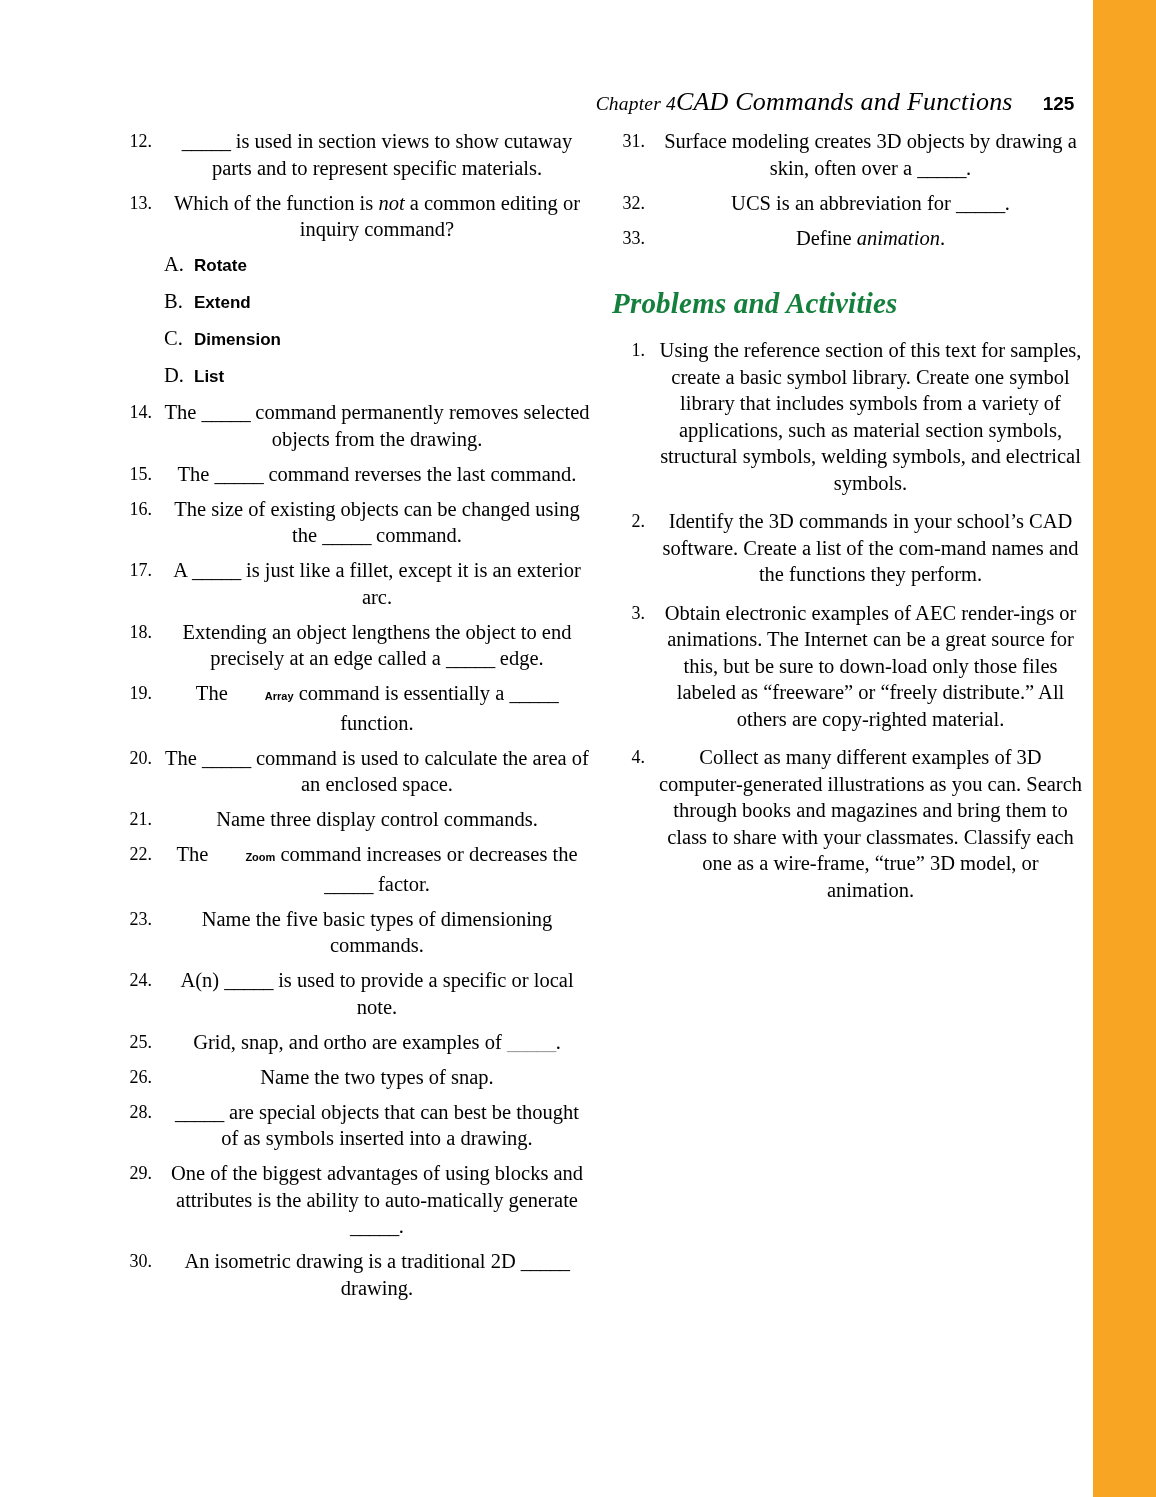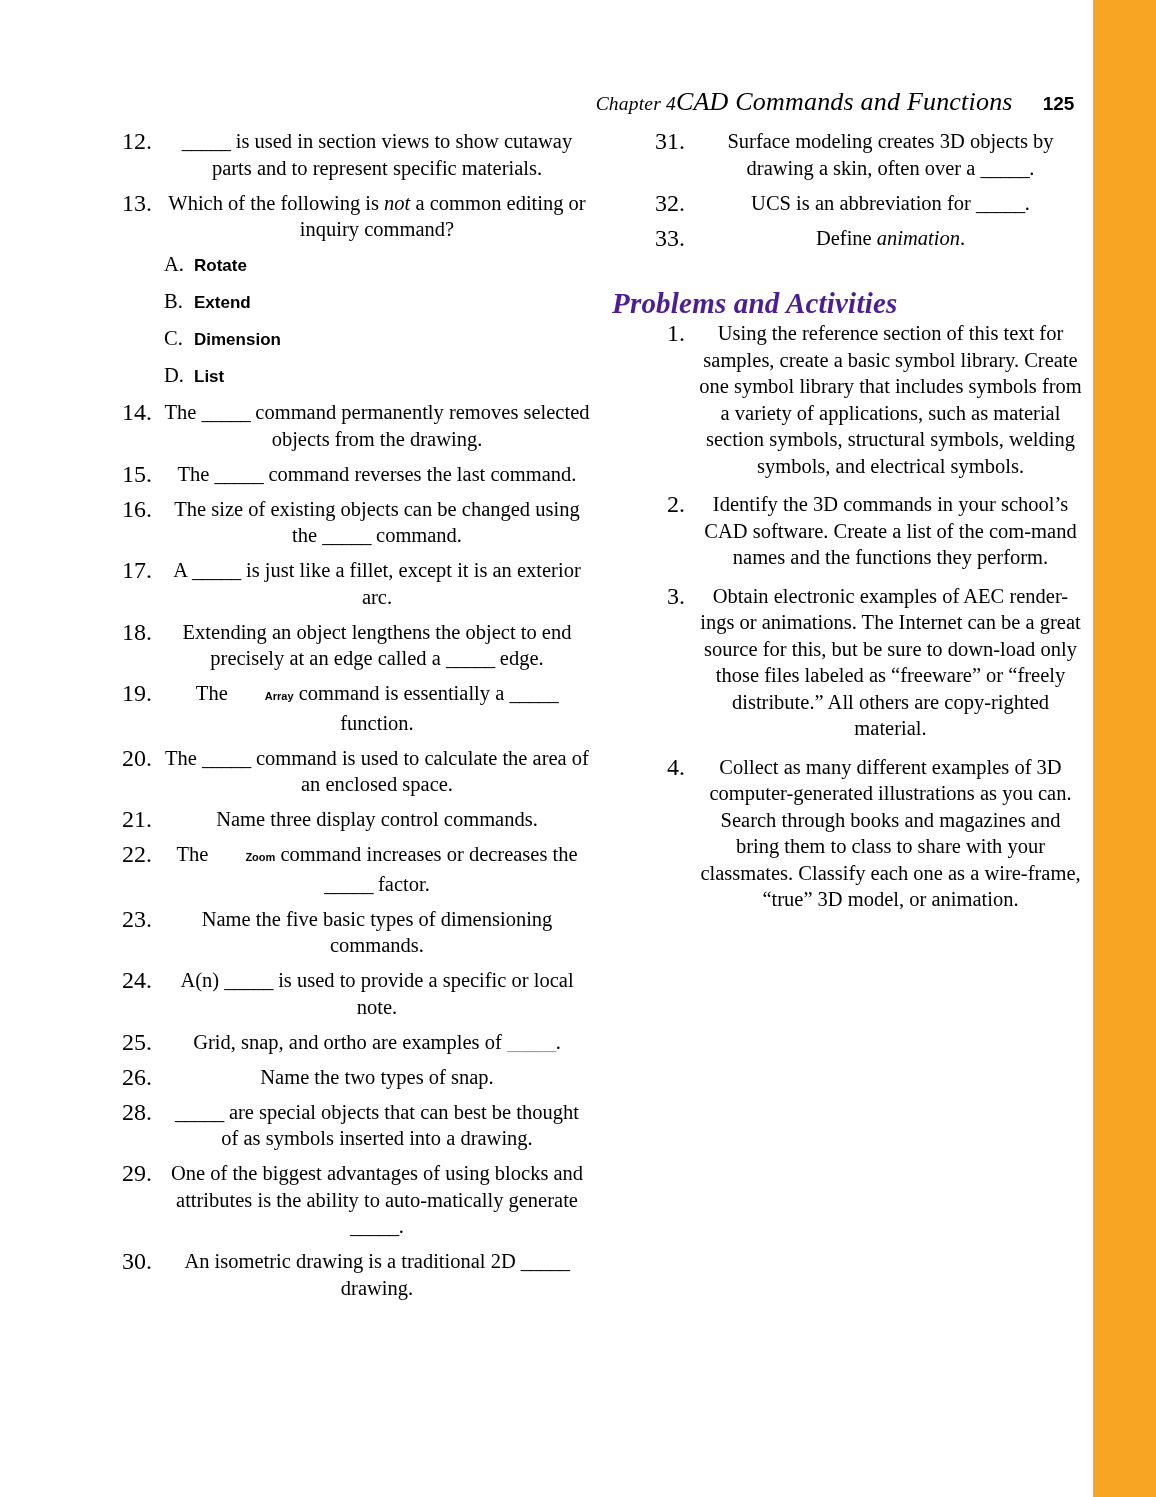--- a/index.html
+++ b/index.html
@@ -73,33 +73,33 @@
   .item {
     display: flex;
     align-items: flex-start;
     margin-bottom: 8.5px;
   }
   .item-num {
     flex: 0 0 46px;
     text-align: right;
     padding-right: 12px;
     box-sizing: border-box;
-    font-size: 24px;
+    font-size: 18px;
     line-height: 26.5px;
     white-space: nowrap;
   }
   .item-body {
     flex: 1 1 auto;
     font-size: 20.5px;
     line-height: 26.5px;
     text-align: center;
   }
 
   
-  .col-right .item-num { flex: 0 0 45px; margin-left: 40px; }
+  .col-right .item-num { flex: 0 0 45px; }
 
   
   .choices {
     margin-top: 6px;
     margin-bottom: 9px;
   }
   .choice {
     display: flex;
     align-items: baseline;
     margin-left: 46px;
@@ -129,22 +129,23 @@
     font-size: 11px;
     margin-left: 32px;
   }
 
   
   .section-head {
     font-family: "Liberation Serif", serif;
     font-weight: bold;
     font-style: italic;
     font-size: 29px;
-    color: #4c1d95;
+    color: #15803d;
     margin-top: 36px;
+    margin-bottom: 17px;
     letter-spacing: 0.2px;
   }
 
   
   .problems .item { margin-bottom: 12px; }
   .problems .item-body { line-height: 26.5px; }
 </style>
 </head>
 <body>
 
@@ -158,21 +159,21 @@
 </div>
 
 <div class="col col-left">
   <div id="left-items">
       <div class="item">
         <div class="item-num">12.</div>
         <div class="item-body"><span class="blank">_____</span><span> is used in section views to show cutaway parts and to represent specific materials.</span></div>
       </div>
       <div class="item">
         <div class="item-num">13.</div>
-        <div class="item-body"><span>Which of the following is </span><span class="it">not</span><span> a common editing or inquiry command?</span></div>
+        <div class="item-body"><span>Which of the function is </span><span class="it">not</span><span> a common editing or inquiry command?</span></div>
       </div>
       <div class="choices">
         <div class="choice">
           <span class="choice-letter">A.</span>
           <span class="choice-text">Rotate</span>
         </div>
         <div class="choice">
           <span class="choice-letter">B.</span>
           <span class="choice-text">Extend</span>
         </div>

